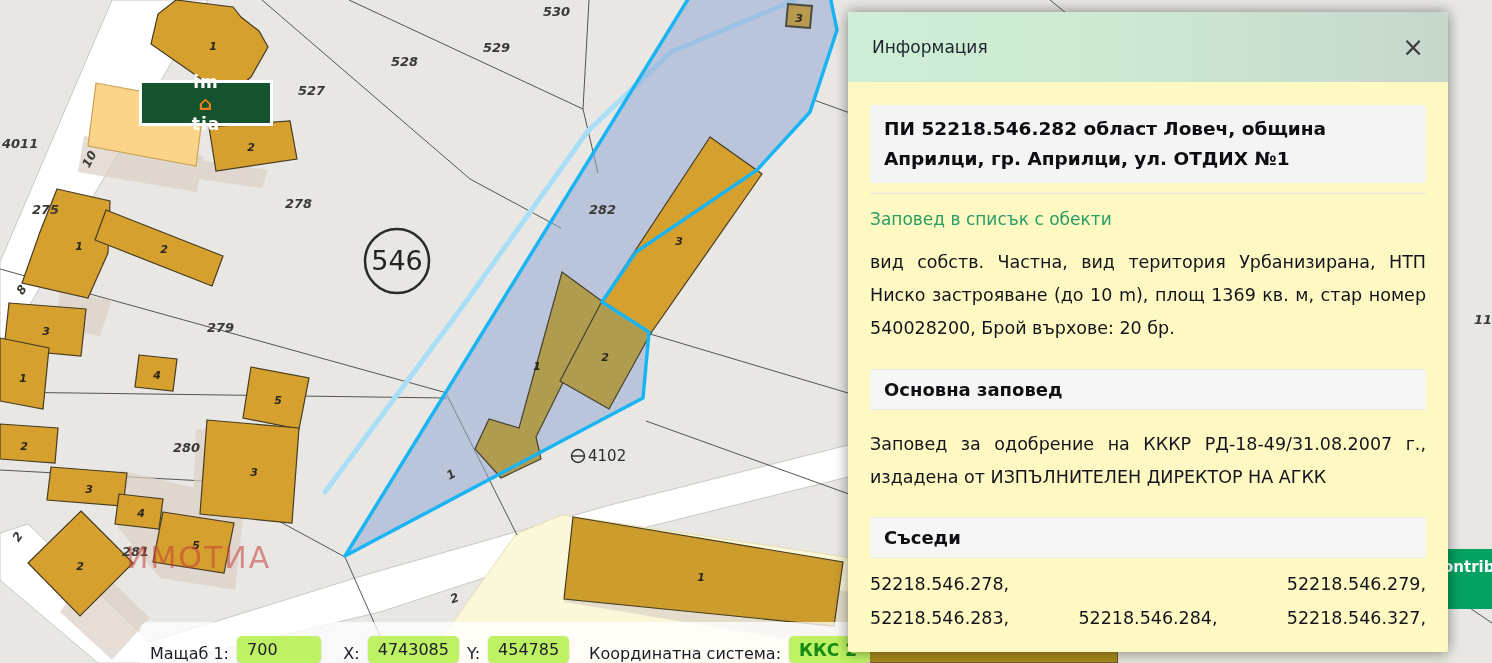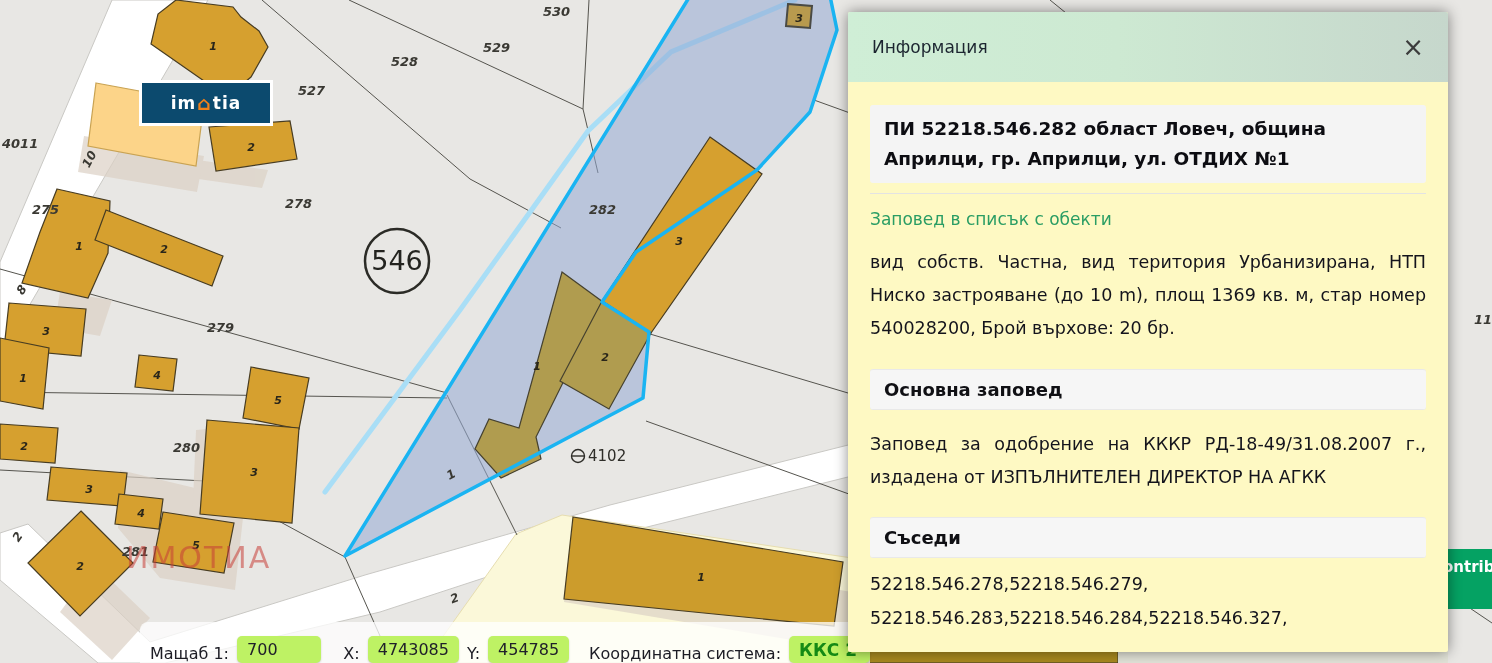--- a/index.html
+++ b/index.html
@@ -11,22 +11,22 @@
   .map-label{font-family:"DejaVu Sans",sans-serif;font-style:italic;font-weight:bold;
              font-size:13px;fill:#3a3933;}
   .bld-label{font-family:"DejaVu Sans",sans-serif;font-style:italic;font-weight:bold;
              font-size:11px;fill:#2a261a;text-anchor:middle;}
   .road-label{font-family:"DejaVu Sans",sans-serif;font-style:italic;font-weight:bold;
              font-size:12px;fill:#3a3933;text-anchor:middle;}
   .circle-label{font-family:"DejaVu Sans",sans-serif;font-size:27px;fill:#23231f;text-anchor:middle;}
 
   
   .imotia-logo{position:absolute;left:139px;top:80px;width:128px;height:40px;z-index:6;
-    background:#0c4a6e;border:3px solid #fff;display:flex;align-items:center;justify-content:center;
-    color:#fff;font-weight:bold;font-size:17px;letter-spacing:1px;}
+    background:#14532d;border:3px solid #fff;display:flex;align-items:center;justify-content:center;
+    color:#fff;font-weight:bold;font-size:17px;letter-spacing:1px;flex-direction:column;}
   .imotia-logo .house{color:#f08019;font-size:19px;font-weight:bold;margin:0 1px;}
   .watermark{position:absolute;left:126px;top:540px;z-index:4;font-size:30px;font-weight:normal;
     letter-spacing:2px;color:rgba(198,62,55,0.55);}
 
   
   .statusbar{position:absolute;left:140px;top:622px;width:730px;height:41px;z-index:5;
     background:rgba(255,255,255,0.76);border-radius:8px 0 0 0;display:flex;align-items:flex-end;
     padding-left:10px;box-sizing:border-box;font-size:16px;color:#1c1c24;white-space:nowrap;}
   .statusbar .lbl{margin-right:8px;}
   .sb-box{background:#bef264;border-radius:5px;height:27px;display:flex;align-items:center;
@@ -50,21 +50,21 @@
   .close-btn{font-size:26px;color:#3c3c3c;cursor:pointer;line-height:1;}
   .panel-body{padding:0 22px;box-sizing:border-box;}
   .prop-title-wrap{border-bottom:1px solid #e3e3e3;padding-bottom:10px;margin-top:23px;}
   .prop-title{background:#f4f4f4;border-radius:3px;padding:9px 14px;font-size:18.5px;font-weight:bold;
     color:#0d0d12;line-height:1.62;}
   .add-link{margin-top:15px;font-size:17px;color:#2a9d64;cursor:pointer;display:inline-block;}
   .para{font-size:17.5px;color:#14141c;line-height:1.88;text-align:justify;}
   .sect-head{margin-top:24px;background:#f6f6f6;border-top:1px solid #e9e9e9;border-bottom:1px solid #e9e9e9;
     border-radius:3px;padding:9px 14px;font-size:18px;font-weight:bold;color:#101014;}
   .neigh{margin-top:10px;font-size:17.5px;color:#14141c;line-height:1.9;}
-  .neigh-row{display:flex;}
+  .neigh-row{display:flex;justify-content:space-between;}
 </style>
 </head>
 <body>
 
 <div id="stage">
 
   <svg class="map-svg" width="1492" height="663" viewBox="0 0 1492 663">
 
     <rect x="0" y="0" width="1492" height="663" fill="#e8e7e4"></rect>
 

